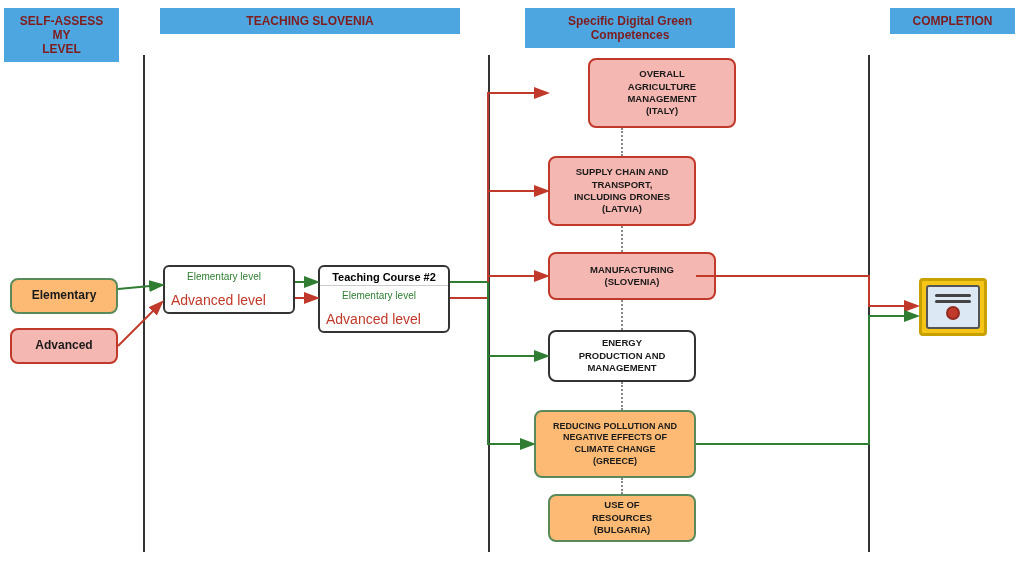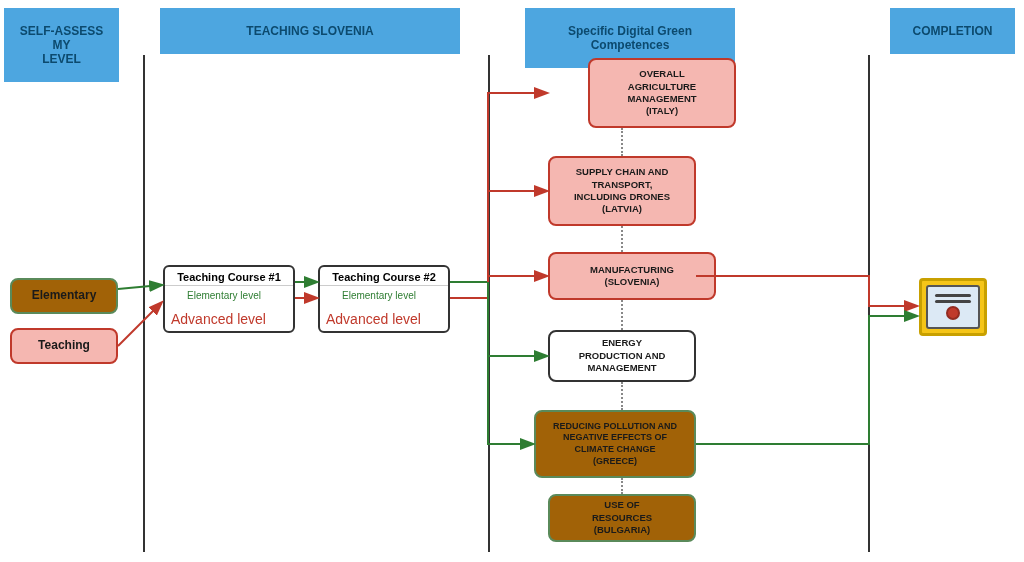--- a/index.html
+++ b/index.html
@@ -20,22 +20,22 @@
     .col-header {
       position: absolute;
       top: 8px;
       text-align: center;
       font-weight: bold;
       font-size: 12px;
       color: #1a1a1a;
     }
     .col-header.blue-bg {
       background: #4da6e0;
-      color: #0c4a6e;
-      padding: 16px 10px;
+      color: #7f1d1d;
+      padding: 6px 10px;
     }
     
     .vline {
       position: absolute;
       top: 55px;
       bottom: 10px;
       width: 2px;
       background: #333;
     }
     
@@ -47,21 +47,21 @@
       font-size: 10px;
       font-weight: bold;
       display: flex;
       align-items: center;
       justify-content: center;
       padding: 4px;
       line-height: 1.3;
     }
     .box.green {
       border-color: #5a8a5a;
-      background: #a16207;
+      background: #fdba74;
       color: #1a1a1a;
     }
     .box.red {
       border-color: #c0392b;
       background: #f5b7b1;
       color: #1a1a1a;
     }
     .box.pink {
       border-color: #c0392b;
       background: #f5b7b1;
@@ -181,25 +181,24 @@
   </div>
 
   <div class="vline" style="left:143px;"></div>
   <div class="vline" style="left:488px;"></div>
   <div class="vline" style="left:868px;"></div>
 
   <div class="box green" style="left:10px; top:278px; width:108px; height:36px; font-size:12px;">
     Elementary
   </div>
   <div class="box red" style="left:10px; top:328px; width:108px; height:36px; font-size:12px;">
-    Teaching
+    Advanced
   </div>
 
   <div class="tc-box" style="left:163px; top:265px; width:132px;">
-    <div class="tc-title">Teaching Course #1</div>
     <div class="tc-levels">
       <div class="tc-level-green">Elementary level</div>
       <div class="tc-level-red">Advanced level</div>
     </div>
   </div>
 
   <div class="tc-box" style="left:318px; top:265px; width:132px;">
     <div class="tc-title">Teaching Course #2</div>
     <div class="tc-levels">
       <div class="tc-level-green">Elementary level</div>

